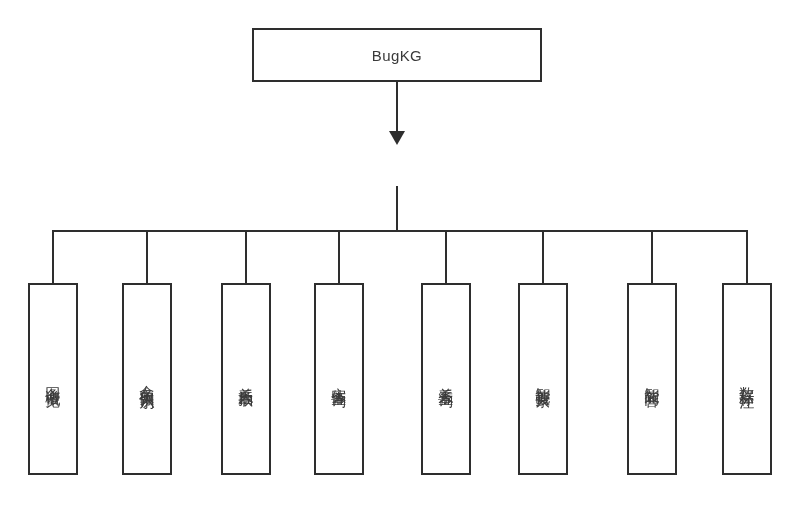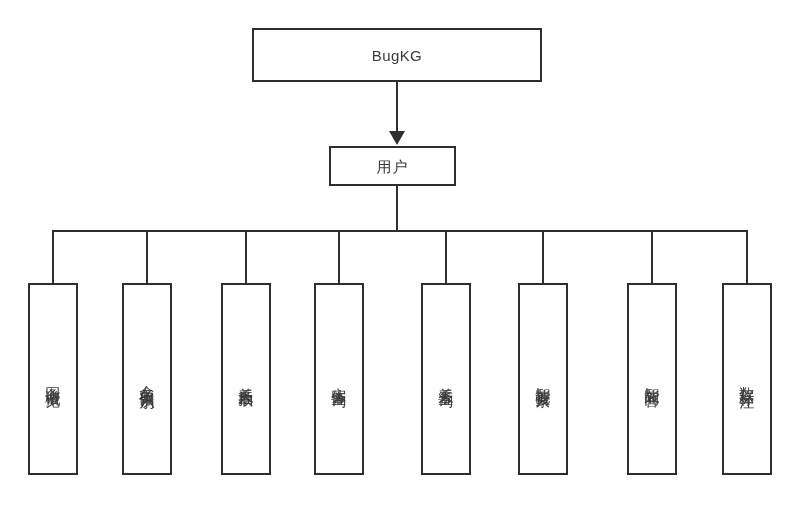--- a/index.html
+++ b/index.html
@@ -95,23 +95,20 @@
 
 <div id="canvas">
 
   <div class="node node-root">
     <span class="node-label-h">BugKG</span>
   </div>
 
   <div class="line v-line" style="left:396px; top:82px; height:50px;"></div>
   <div class="arrow-head" style="left:389px; top:131px;"></div>
 
-  <div class="node node-user">
-    <span class="node-label-cjk">用户</span>
-  </div>
 
   <div class="line v-line" style="left:396px; top:186px; height:46px;"></div>
 
   <div class="line h-line" style="left:53px; top:230px; width:695px;"></div>
 
   <div class="line v-line" style="left:52px;  top:230px; height:53px;"></div>
   <div class="line v-line" style="left:146px; top:230px; height:53px;"></div>
   <div class="line v-line" style="left:245px; top:230px; height:53px;"></div>
   <div class="line v-line" style="left:338px; top:230px; height:53px;"></div>
   <div class="line v-line" style="left:445px; top:230px; height:53px;"></div>

